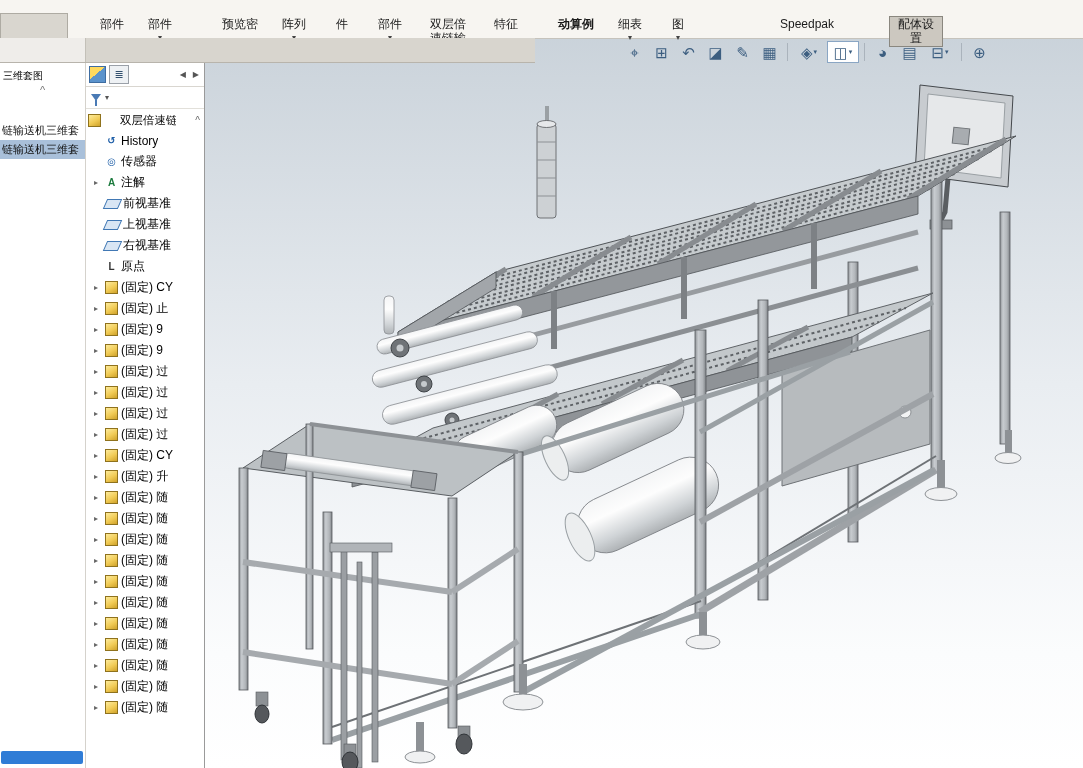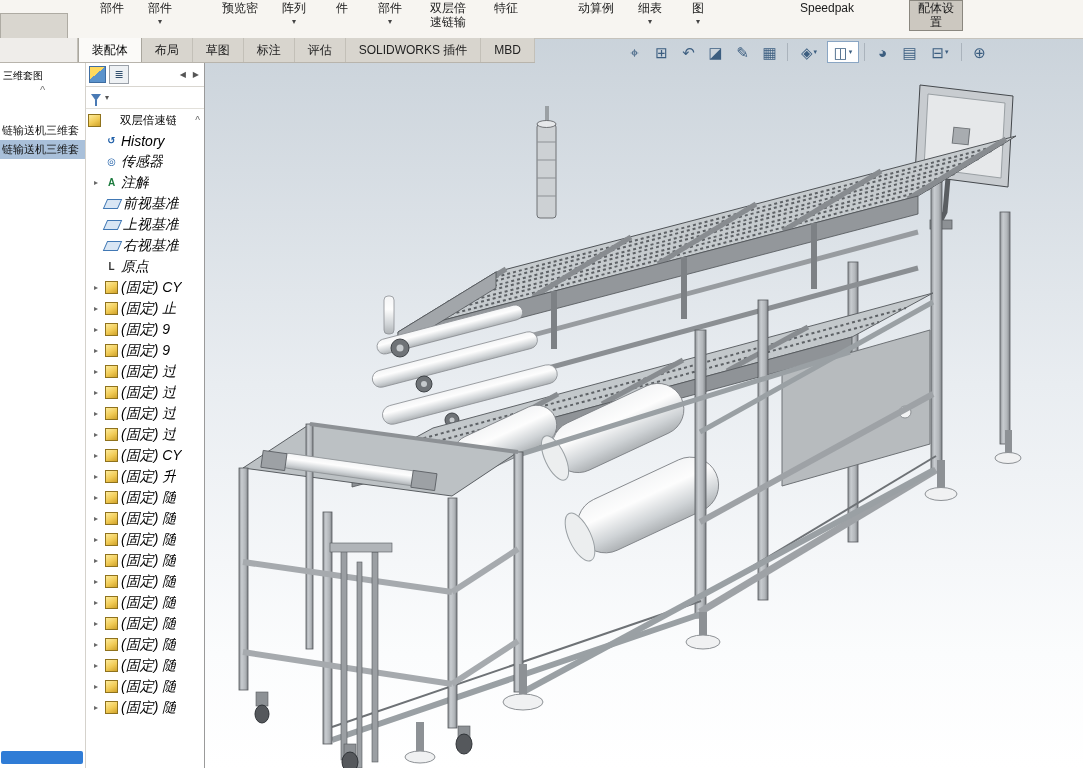--- a/index.html
+++ b/index.html
@@ -11,32 +11,32 @@
   
   #viewport{position:absolute;inset:0;z-index:0;}
   
   #ribbon{
     position:absolute;top:0;left:0;right:0;height:38px;z-index:40;
     background:#f7f5f1;border-bottom:1px solid #c6c3bc;
   }
   #ribbon-left{position:absolute;left:0;top:0;width:90px;height:38px;}
   .mini-label{position:relative;display:inline-block;font-size:11px;color:#222;margin:0 4px;top:0;z-index:2;}
   #flyout-shadow{position:absolute;left:0;top:13px;width:66px;height:24px;background:#d9d6cf;border:1px solid #aeab a3;border:1px solid #aeaba3;}
-  #ribbon-buttons{position:absolute;left:95px;top:0;height:26px;display:flex;align-items:flex-start;}
+  #ribbon-buttons{position:absolute;left:95px;top:16px;height:26px;display:flex;align-items:flex-start;}
   .ribbon-btn{
     background:transparent;border:1px solid transparent;cursor:default;
     display:flex;flex-direction:column;align-items:center;justify-content:flex-start;
     padding:1px 4px 0 4px;margin-right:14px;min-width:34px;
     font-family:inherit;
   }
   .rb-label{font-size:12px;line-height:1.15;color:#1a1a1a;max-width:44px;text-align:center;}
   .rb-caret{display:none;font-size:8px;color:#444;line-height:1;margin-top:2px;}
   .ribbon-btn.dropdown .rb-caret{display:block;}
   .ribbon-btn:nth-of-type(3){margin-left:26px;}
-  .ribbon-btn:nth-of-type(9){margin-left:36px;}
+  .ribbon-btn:nth-of-type(9){margin-left:16px;font-weight:bold;}
   .ribbon-btn:nth-of-type(12){margin-left:66px;}
   .ribbon-btn:nth-of-type(13){margin-left:46px;}
   .ribbon-btn.pressed{background:#ccc8c0;border:1px solid #8a877f;}
   
   #tabbar{
     position:absolute;top:38px;left:0;width:535px;height:24px;z-index:40;
     background:#d8d5ce;display:flex;align-items:stretch;
     border-bottom:1px solid #b8b4ac;
   }
   #tab-left-pad{width:85px;background:#efedea;border-right:1px solid #c3c0b8;}
@@ -96,21 +96,21 @@
   .funnel{width:0;height:0;border-left:5px solid transparent;border-right:5px solid transparent;border-top:7px solid #4a7ab5;position:relative;}
   .funnel::after{content:"";position:absolute;left:-1px;top:-1px;width:2px;height:6px;background:#4a7ab5;}
   .filter-caret{font-size:8px;color:#555;}
   #tree-scroll{flex:1;overflow:hidden;padding-top:2px;}
   .tree-root-row{display:flex;align-items:center;gap:19px;padding:2px 2px;font-size:11.5px;color:#000;}
   .tree-root-row .root-label{flex:1;white-space:nowrap;overflow:hidden;}
   .root-caret{color:#666;font-size:10px;padding-right:2px;}
   .tree-row{display:flex;align-items:center;gap:3px;height:21px;padding-left:8px;cursor:default;}
   .row-caret{visibility:hidden;font-size:8px;color:#666;width:8px;flex:0 0 8px;}
   .tree-row.caret .row-caret{visibility:visible;}
-  .row-label{font-size:14px;color:#000;white-space:nowrap;overflow:hidden;font-style:italic;}
+  .row-label{font-size:12px;color:#000;white-space:nowrap;overflow:hidden;}
   .ti{width:13px;height:13px;flex:0 0 13px;display:inline-flex;align-items:center;justify-content:center;font-size:10px;}
   .ti-cube{width:11px;height:11px;flex-basis:11px;background:linear-gradient(150deg,#fdeb9b 0%,#f1cb55 55%,#cfa22a 100%);border:1px solid #8f721d;}
   .ti-history::before{content:"↺";color:#1f5fa8;font-weight:bold;}
   .ti-sensor::before{content:"◎";color:#1f5fa8;}
   .ti-annotation::before{content:"A";color:#1b7a3d;font-weight:bold;}
   .ti-plane{width:13px;height:8px;border:1px solid #4178b4;background:#d9e6f4;transform:skewX(-24deg);}
   .ti-origin::before{content:"L";color:#333;font-weight:bold;}
 </style>
 </head>
 <body>
@@ -337,43 +337,20 @@
       </button>
       <button class="ribbon-btn pressed">
         <span class="rb-label">配体设置</span>
 
       </button>
   </div>
 </div>
 
 <div id="tabbar">
   <div id="tab-left-pad"></div>
-  <div style="display:flex">
-    <div class="tab active">
-        <span>装配体</span>
-      </div>
-      <div class="tab">
-        <span>布局</span>
-      </div>
-      <div class="tab">
-        <span>草图</span>
-      </div>
-      <div class="tab">
-        <span>标注</span>
-      </div>
-      <div class="tab">
-        <span>评估</span>
-      </div>
-      <div class="tab">
-        <span>SOLIDWORKS 插件</span>
-      </div>
-      <div class="tab">
-        <span>MBD</span>
-      </div>
-  </div>
 </div>
 
 <div id="view-toolbar">
   <button class="vt-btn">
       <span class="vt-glyph">⌖</span>
 
     </button>
     <button class="vt-btn">
       <span class="vt-glyph">⊞</span>
 

